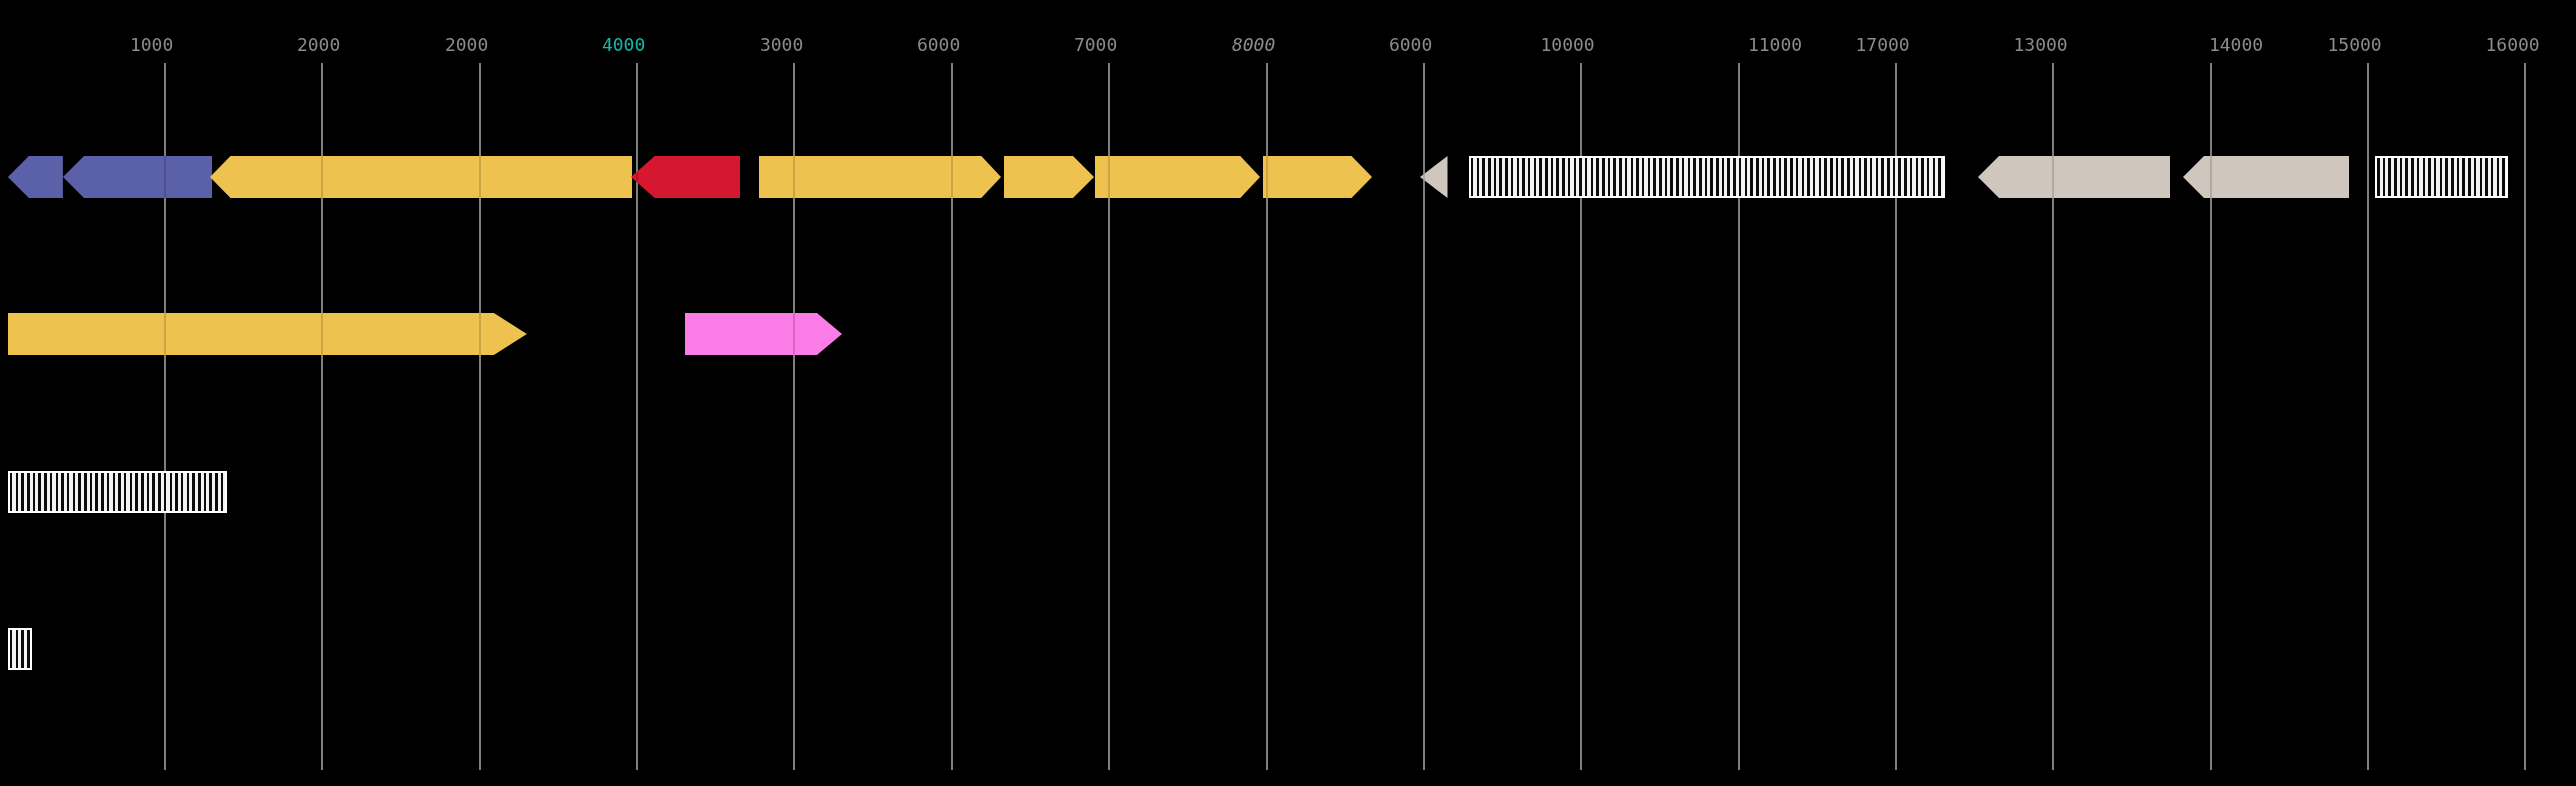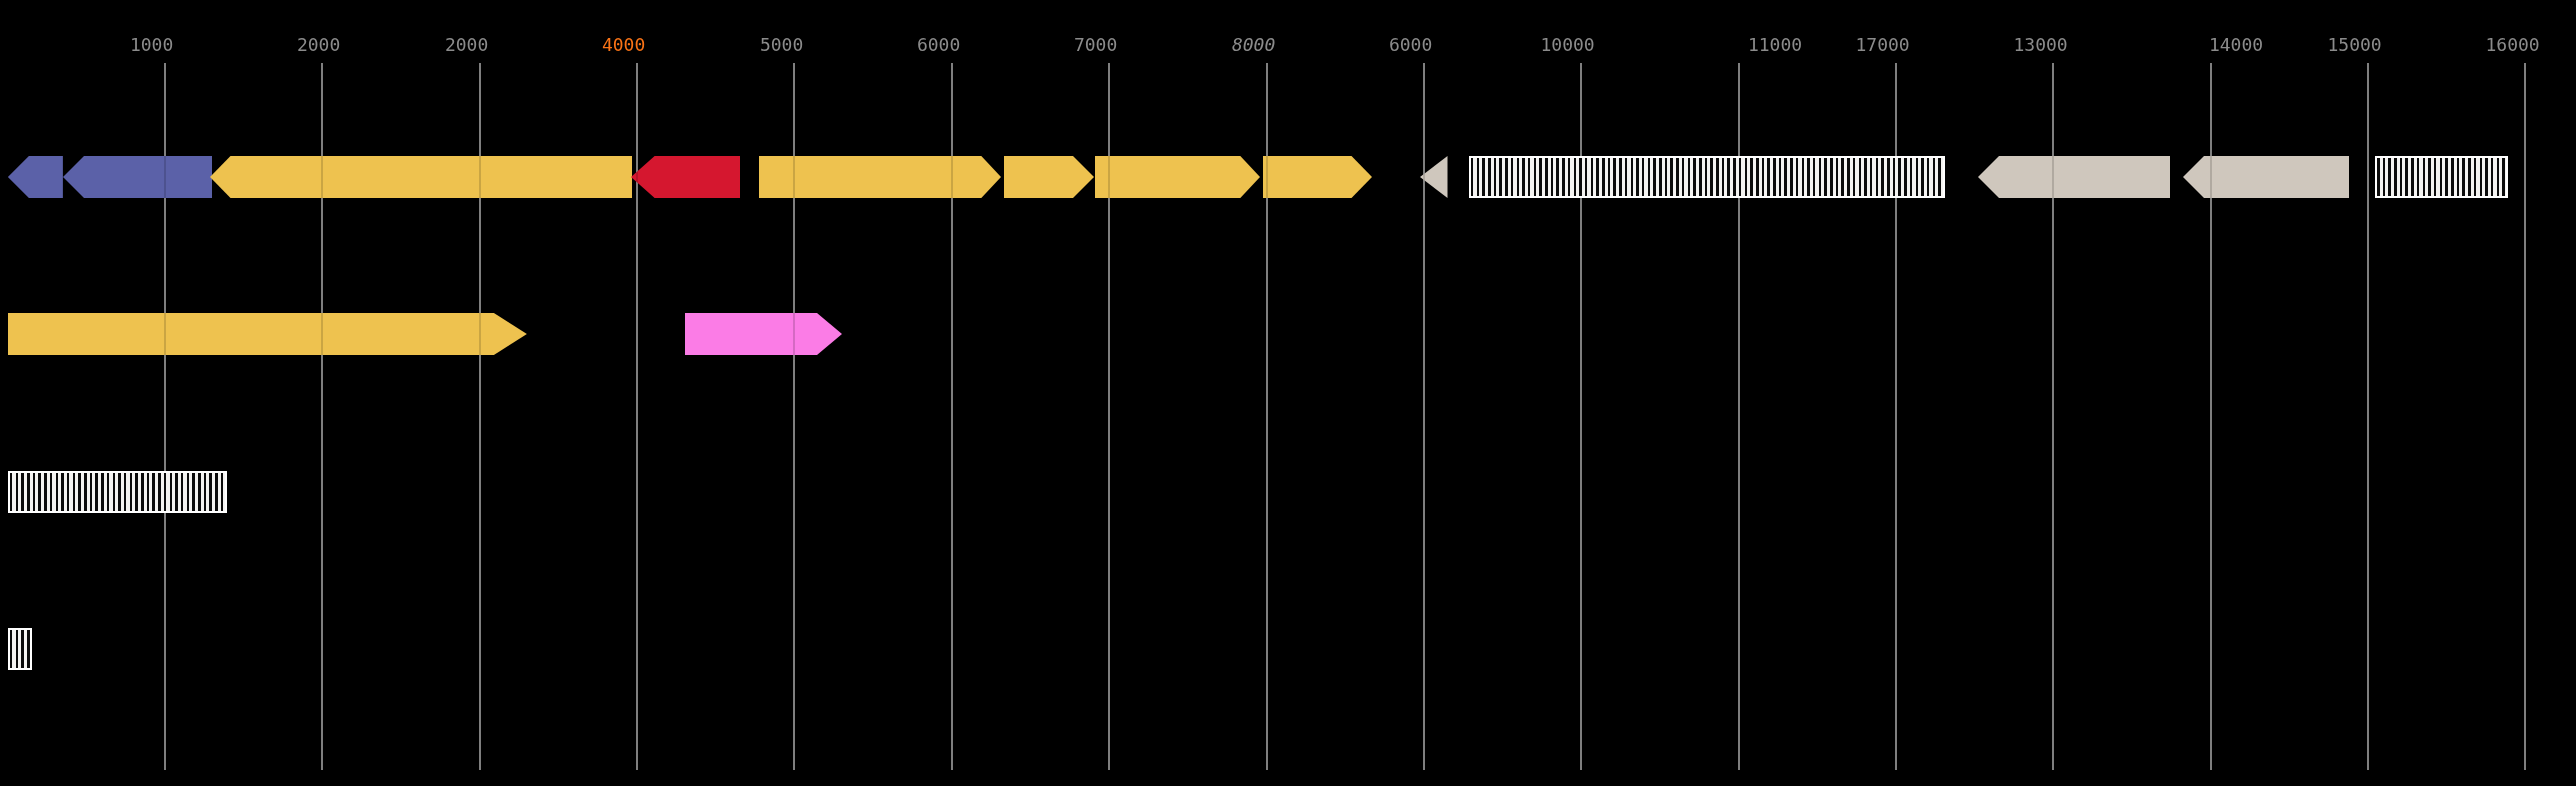--- a/index.html
+++ b/index.html
@@ -85,22 +85,22 @@
       <div class="feature hatch" style="left: 2375px; top: 156px; width: 133px; height: 42px;"></div>
       <div class="feature colored" style="left: 7.9px; top: 313px; width: 519px; height: 42px; background: rgb(238, 194, 79); clip-path: polygon(0px 0px, calc(100% - 33px) 0px, 100% 50%, calc(100% - 33px) 100%, 0px 100%);"></div>
       <div class="feature colored" style="left: 685px; top: 313px; width: 157px; height: 42px; background: rgb(251, 124, 230); clip-path: polygon(0px 0px, calc(100% - 25px) 0px, 100% 50%, calc(100% - 25px) 100%, 0px 100%);"></div>
       <div class="feature hatch" style="left: 7.9px; top: 471px; width: 219px; height: 42px;"></div>
       <div class="feature hatch" style="left: 7.9px; top: 628px; width: 24.4px; height: 42px;"></div>
     </div>
   <div id="label-layer">
       <div class="tick-label" style="left: 165px; top: 36px; color: rgb(139, 139, 139); text-align: right;">1000</div>
       <div class="tick-label" style="left: 332px; top: 36px; color: rgb(139, 139, 139);">2000</div>
       <div class="tick-label" style="left: 480px; top: 36px; color: rgb(139, 139, 139);">2000</div>
-      <div class="tick-label" style="left: 637px; top: 36px; color: #f97316;">4000</div>
-      <div class="tick-label" style="left: 795px; top: 36px; color: rgb(139, 139, 139);">5000</div>
+      <div class="tick-label" style="left: 637px; top: 36px; color: #14b8a6;">4000</div>
+      <div class="tick-label" style="left: 795px; top: 36px; color: rgb(139, 139, 139);">3000</div>
       <div class="tick-label" style="left: 952px; top: 36px; color: rgb(139, 139, 139);">6000</div>
       <div class="tick-label" style="left: 1109px; top: 36px; color: rgb(139, 139, 139);">7000</div>
       <div class="tick-label" style="left: 1267px; top: 36px; color: rgb(139, 139, 139); font-style: italic;">8000</div>
       <div class="tick-label" style="left: 1424px; top: 36px; color: rgb(139, 139, 139);">6000</div>
       <div class="tick-label" style="left: 1581px; top: 36px; color: rgb(139, 139, 139);">10000</div>
       <div class="tick-label" style="left: 1739px; top: 36px; color: rgb(139, 139, 139); margin-left: 36px;">11000</div>
       <div class="tick-label" style="left: 1896px; top: 36px; color: rgb(139, 139, 139);">17000</div>
       <div class="tick-label" style="left: 2054px; top: 36px; color: rgb(139, 139, 139);">13000</div>
       <div class="tick-label" style="left: 2211px; top: 36px; color: rgb(139, 139, 139); margin-left: 25px;">14000</div>
       <div class="tick-label" style="left: 2368px; top: 36px; color: rgb(139, 139, 139);">15000</div>

